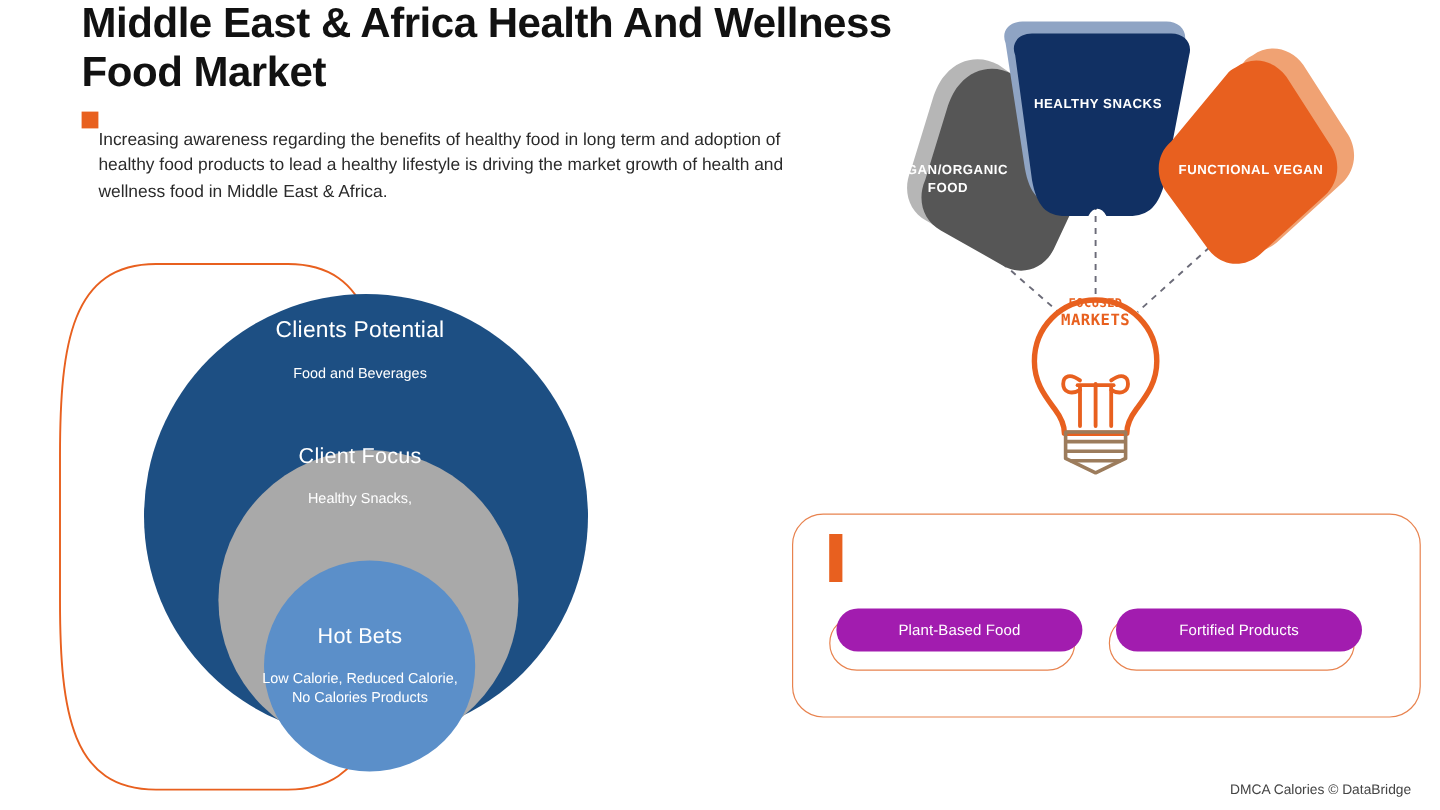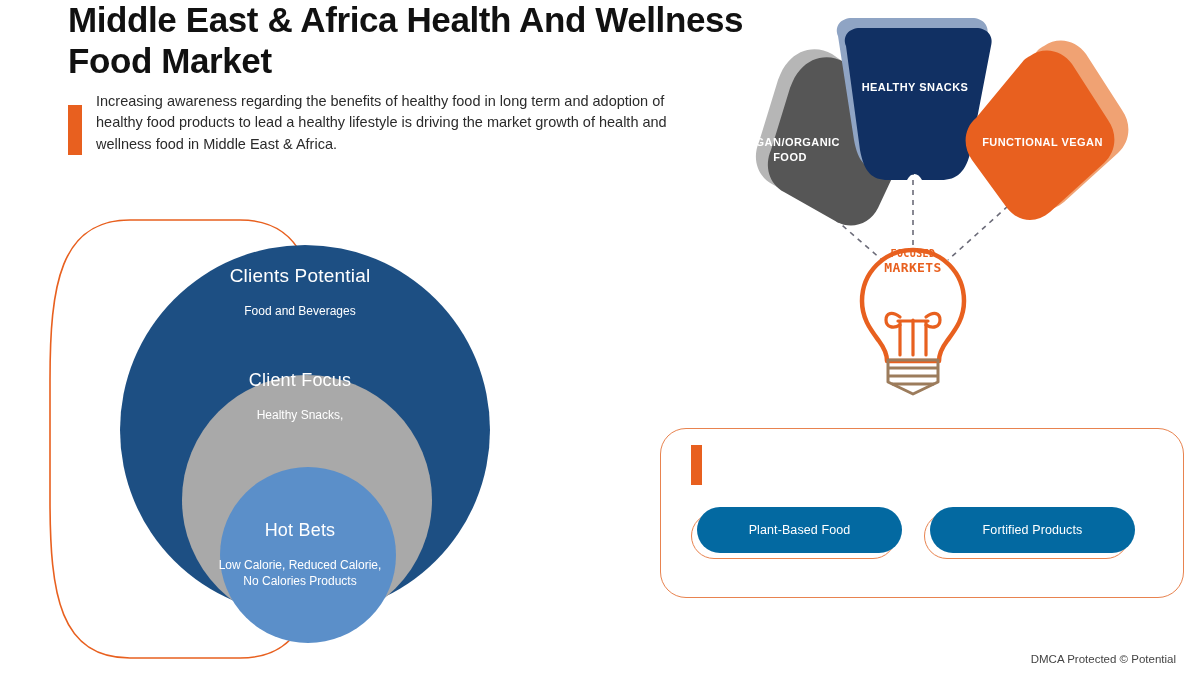--- a/index.html
+++ b/index.html
@@ -9,21 +9,21 @@
     color:#1a1a1a;
   }
   .canvas{position:absolute;inset:0;width:1200px;height:675px;}
 
   
   .header{position:absolute;left:24px;top:0;width:740px;margin-left:44px;}
   .title{
     font-size:35px;line-height:1.17;font-weight:bold;letter-spacing:-0.4px;
     color:#111111;margin:0;
   }
-  .subtitle-wrap{display:flex;align-items:flex-end;margin-top:9px;}
+  .subtitle-wrap{display:flex;align-items:flex-start;margin-top:9px;flex-direction:column;}
   .accent-bar{
     width:14px;height:50px;background:#e8601f;flex:0 0 14px;margin-top:2px;
   }
   .subtitle{
     margin-left:14px;font-size:14.5px;line-height:1.47;color:#2b2b2b;
     max-width:600px;
   }
 
   
   .venn{position:absolute;left:40px;top:210px;width:520px;height:460px;}
@@ -72,22 +72,22 @@
     font-size:24px;font-weight:300;color:#e8744f;letter-spacing:.2px;
     line-height:1.04;margin-top:1px;
   }
   .pill-row{display:flex;gap:28px;margin:22px 0 0 36px;}
   .pill-wrap{position:relative;width:205px;height:46px;}
   .pill-ghost{
     position:absolute;left:-6px;top:6px;width:205px;height:46px;
     border:1.3px solid #e8834f;border-radius:24px;box-sizing:border-box;
   }
   .pill{
-    position:absolute;left:0;top:0;width:205px;height:46px;
-    background:#0369a1;border-radius:24px;box-sizing:border-box;
+    position:absolute;left:0;top:0;width:205px;height:36px;
+    background:#a21caf;border-radius:24px;box-sizing:border-box;
     display:flex;align-items:center;justify-content:center;
     color:#ffffff;font-size:12.5px;letter-spacing:.1px;
   }
 
   
   .footer{
     position:absolute;right:24px;bottom:10px;font-size:11.5px;color:#444444;
   }
 </style>
 </head>
@@ -213,15 +213,15 @@
         <div class="pill-ghost"></div>
         <div class="pill">Plant-Based Food</div>
       </div>
       <div class="pill-wrap">
         <div class="pill-ghost"></div>
         <div class="pill">Fortified Products</div>
       </div>
     </div>
   </div>
 
-  <div class="footer">DMCA Protected © Potential</div>
+  <div class="footer">DMCA Calories © DataBridge</div>
 
 </div>
 
 </body></html>

